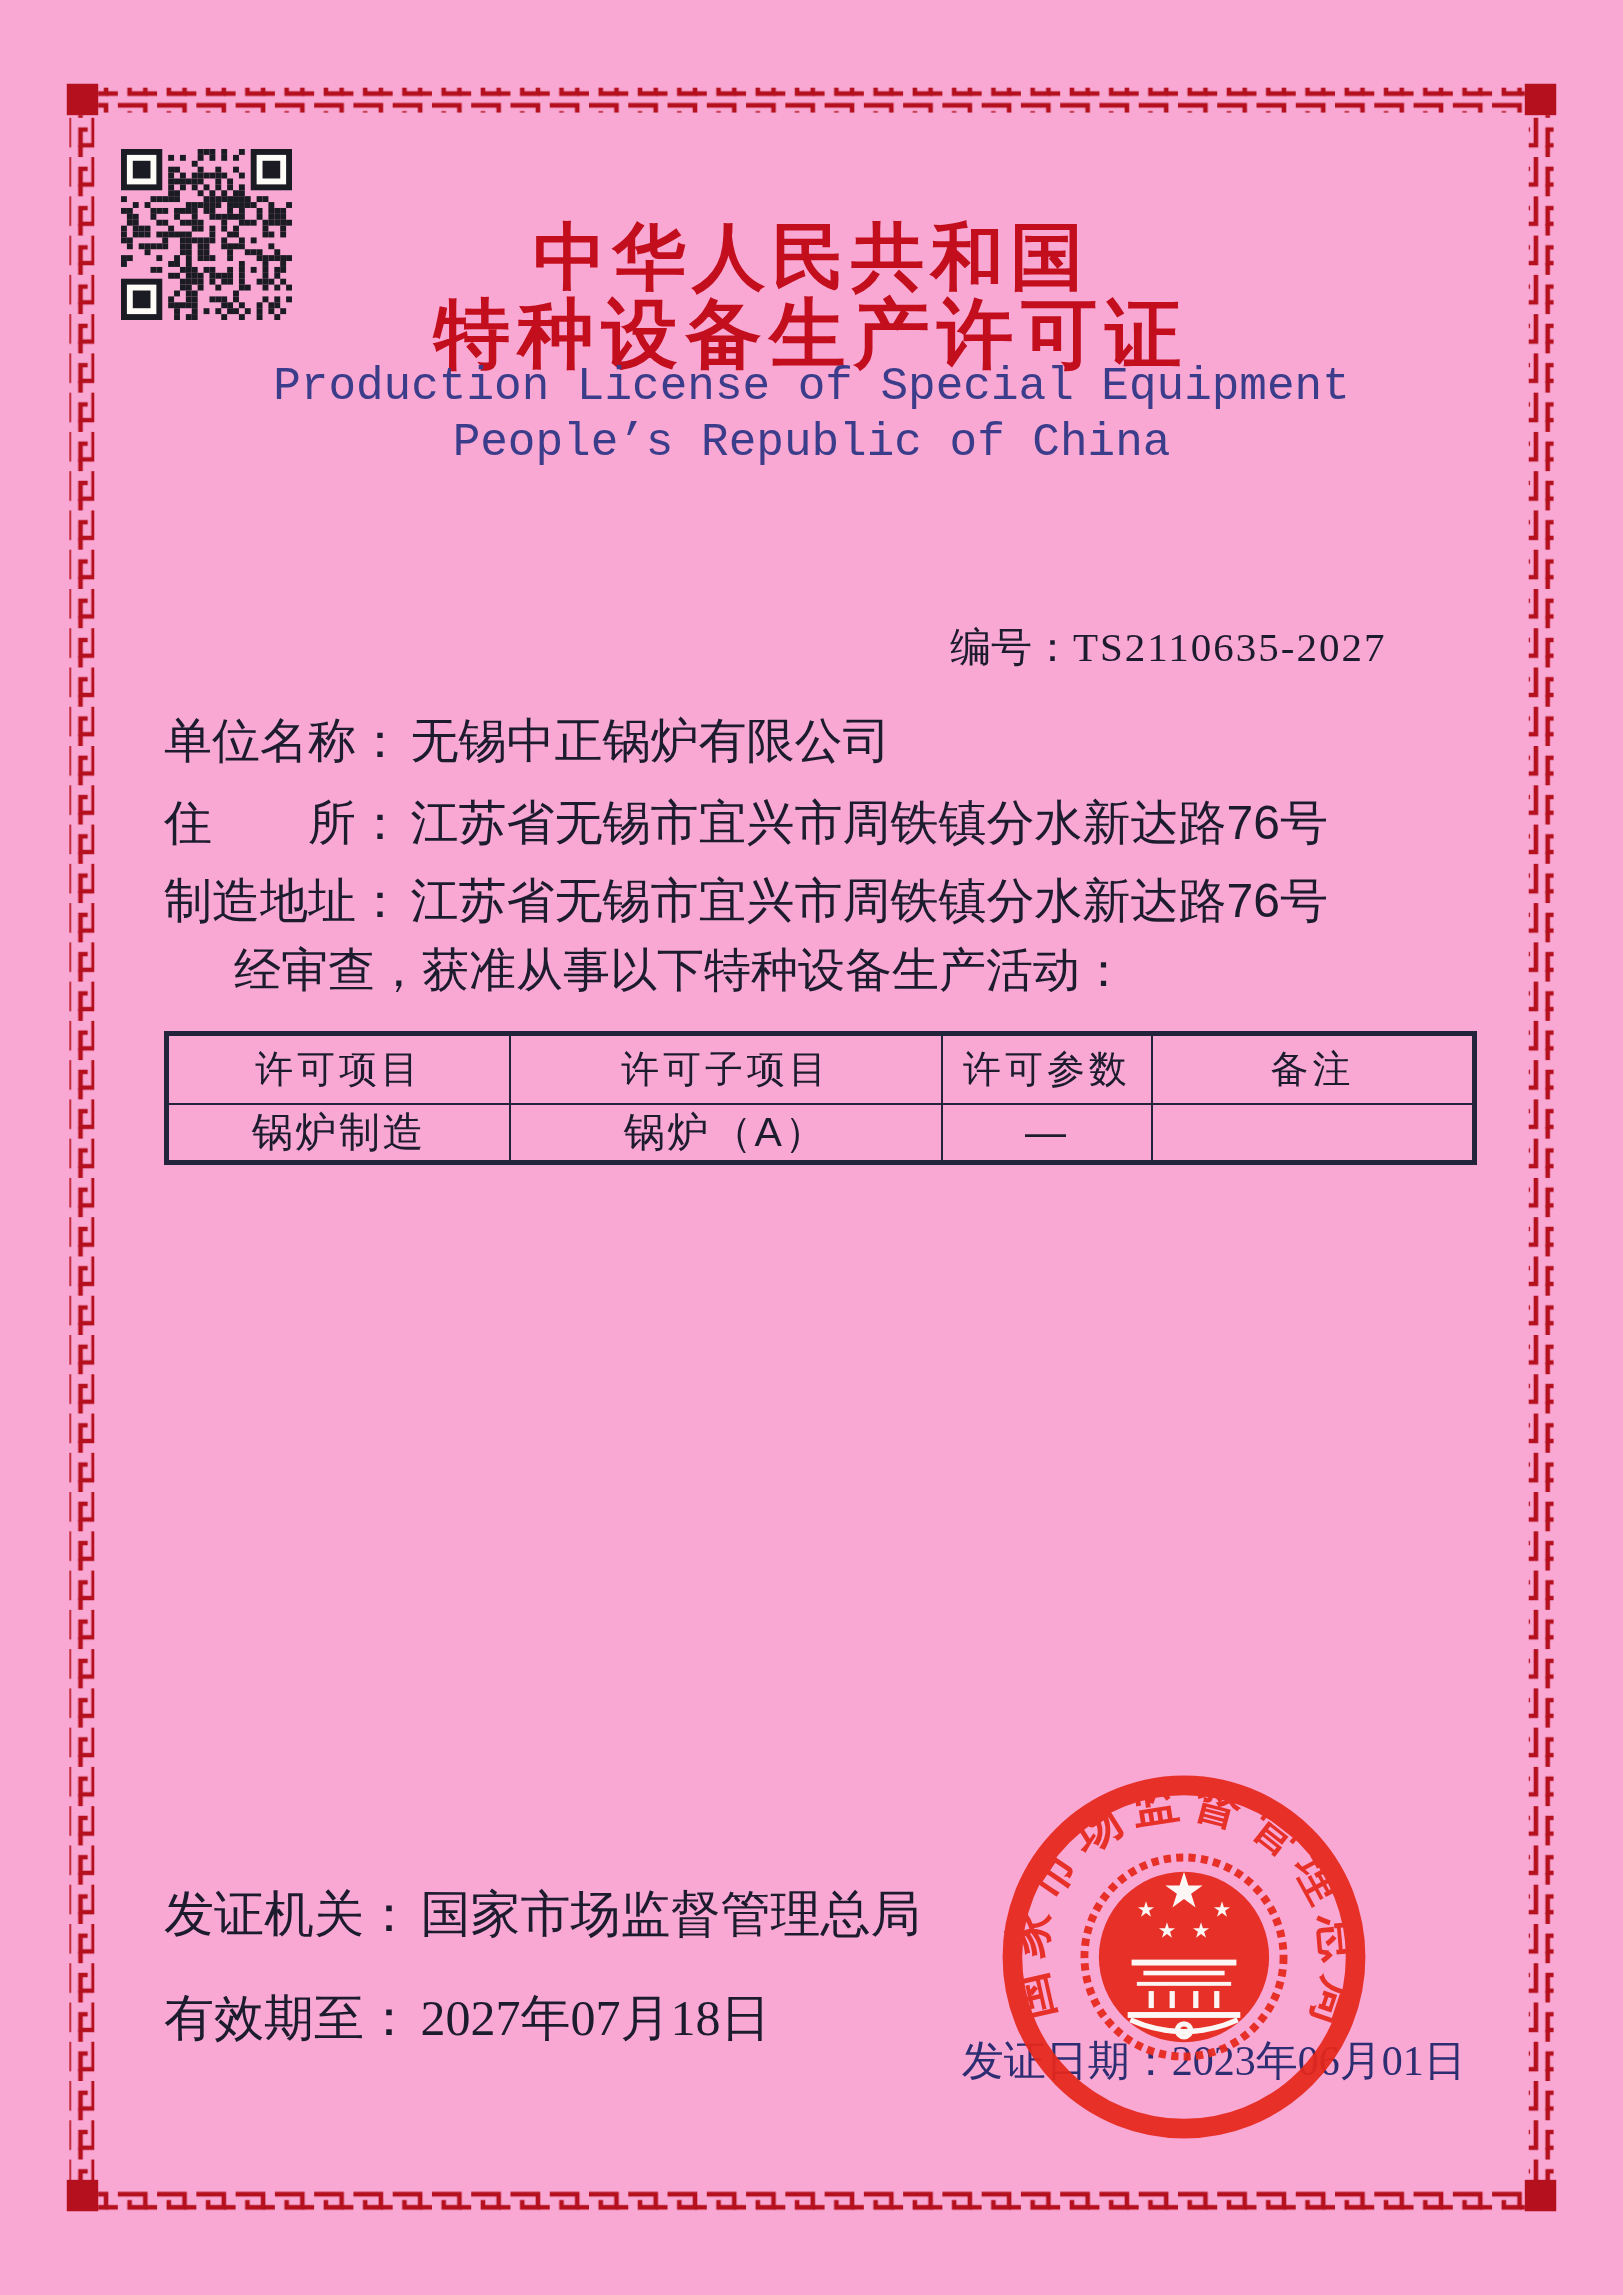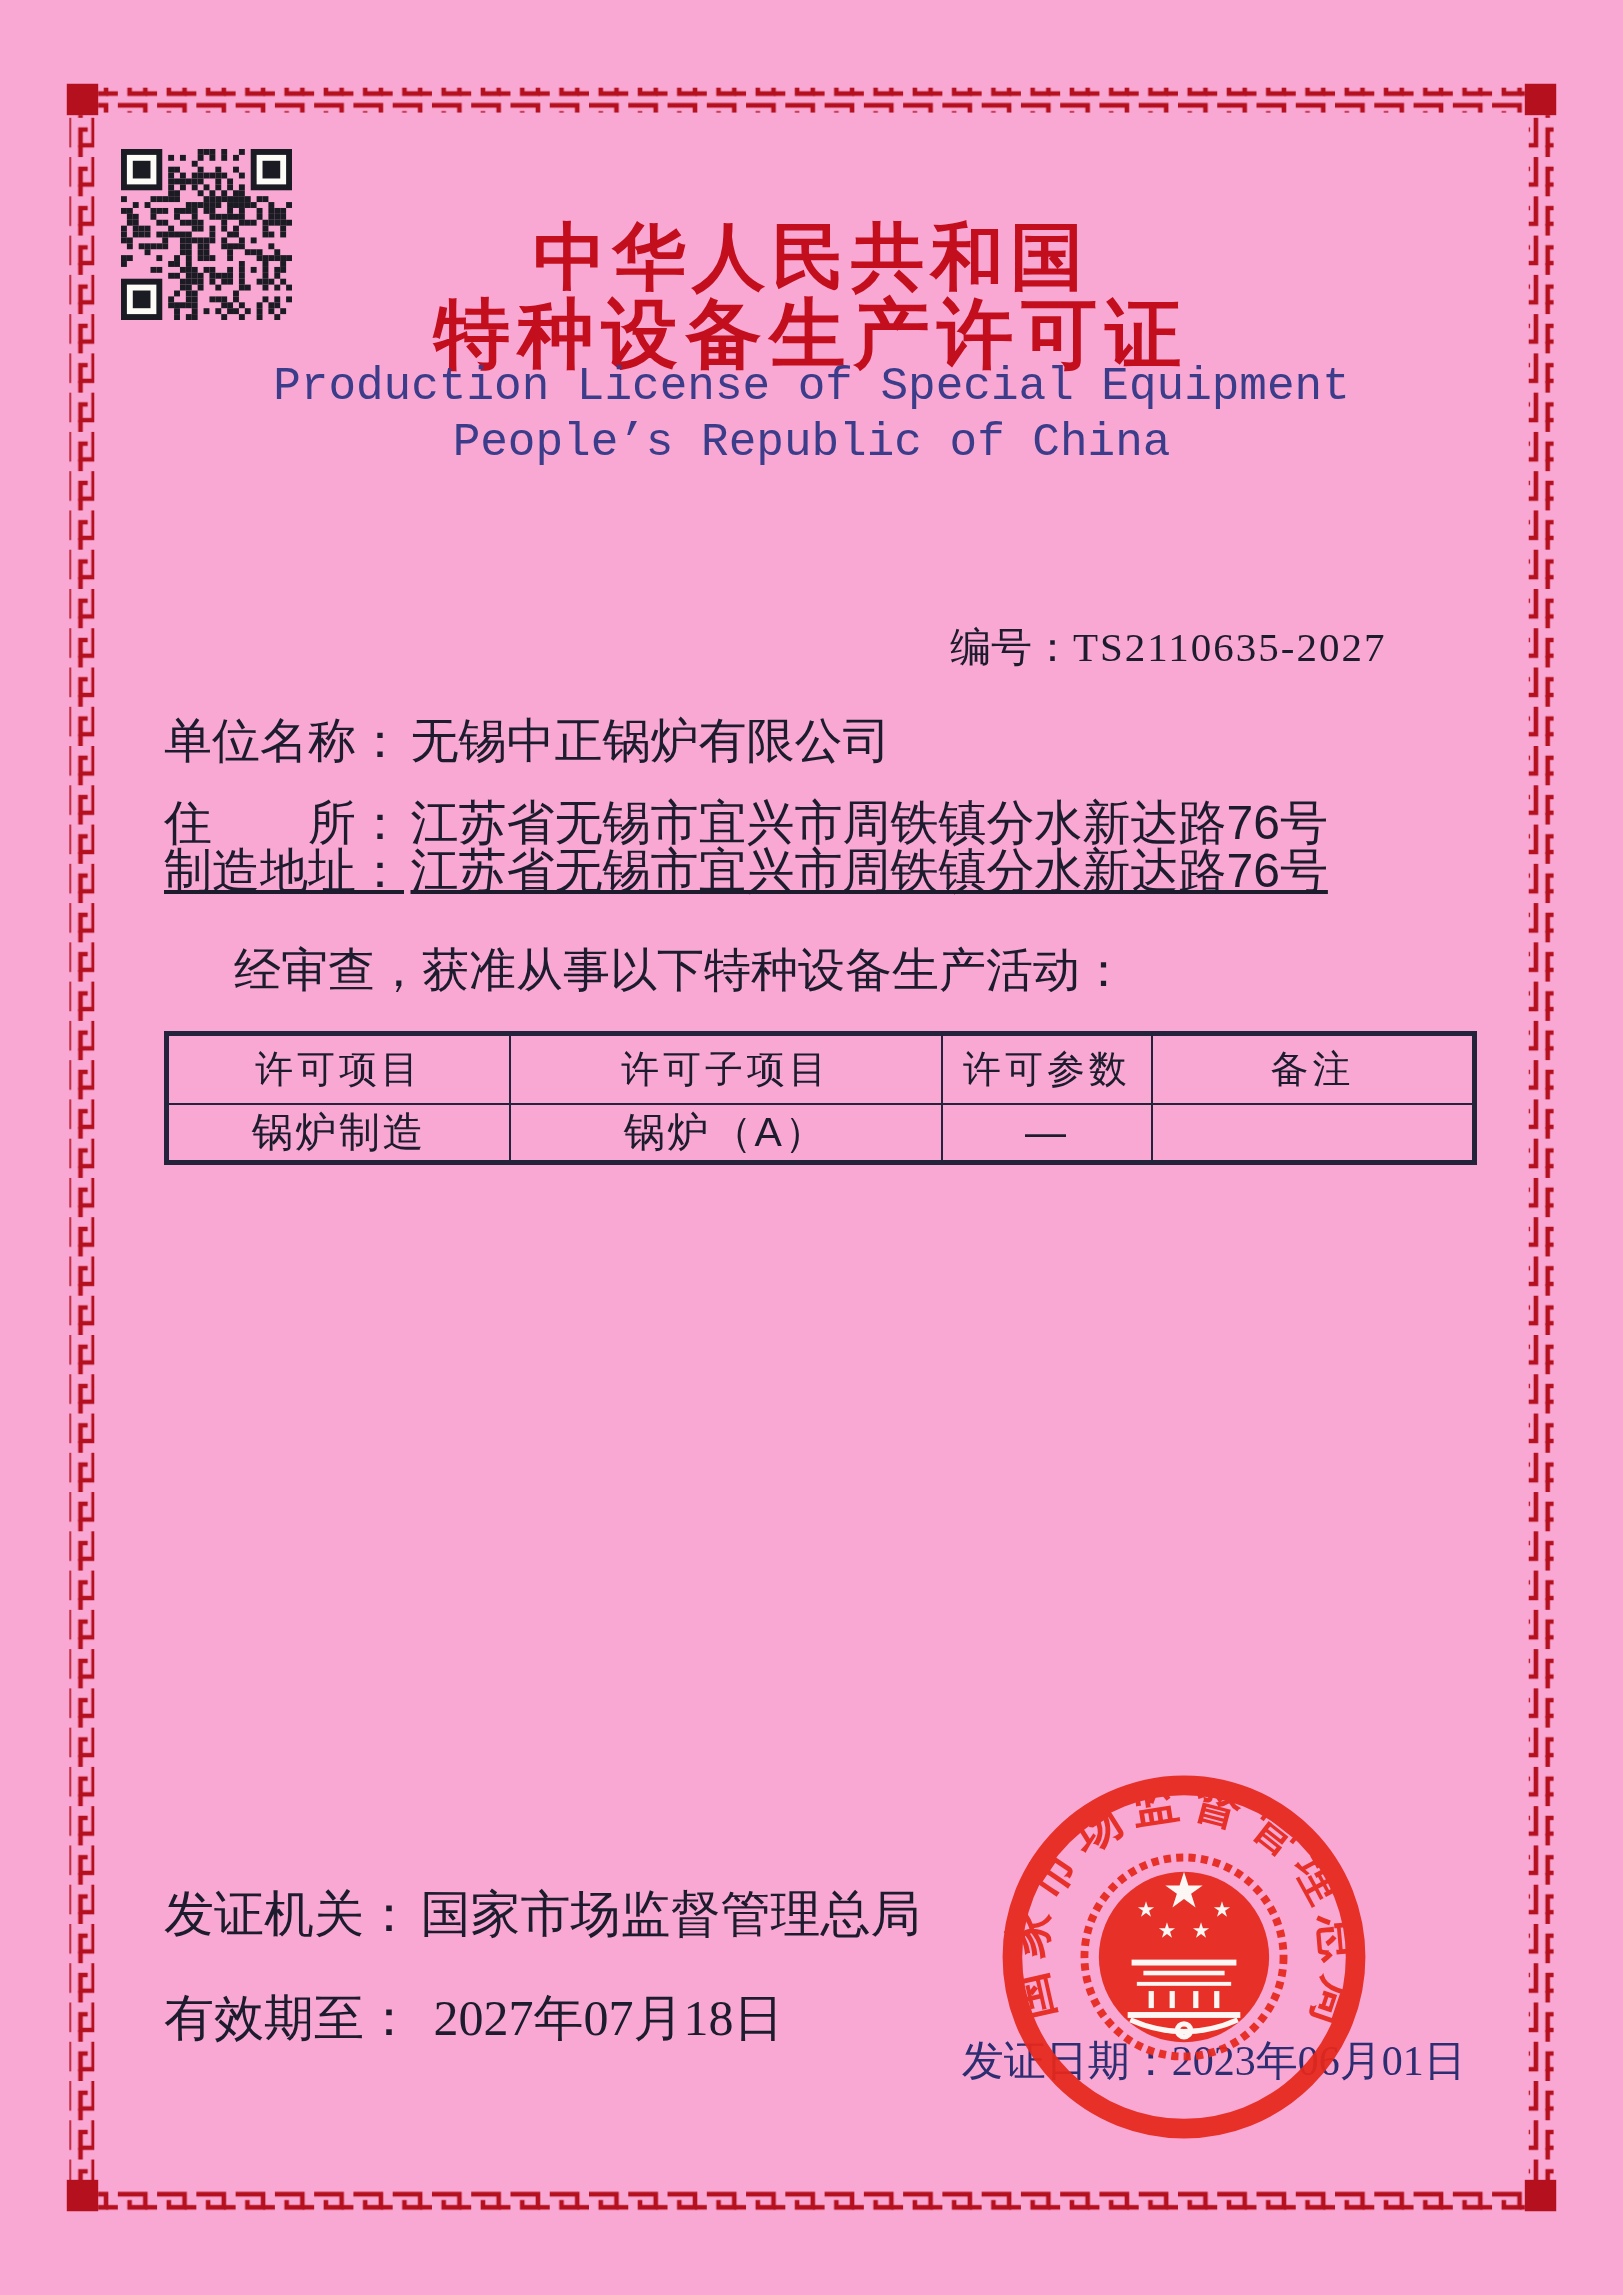--- a/index.html
+++ b/index.html
@@ -26,39 +26,39 @@
   
   .license-no{top:623px;left:950px;font-size:41px;line-height:1.2;}
   .license-no .num{font-family:"Liberation Serif",serif;letter-spacing:2px;margin-top:44px;}
 
   
   .field{left:164px;font-size:48px;line-height:1.15;display:flex;white-space:pre;}
   .field .flabel{flex:0 0 auto;}
   .field .fvalue{margin-left:6.5px;}
   .field-company{top:713px;}
   .field-address{top:795px;}
-  .field-mfg{top:843px;text-decoration:underline;}
+  .field-mfg{top:873px;}
   .statement{top:943px;left:234px;font-size:47px;line-height:1.15;}
 
   
   .lic-table-wrap{left:164px;top:1031px;width:1313px;height:134px;border:3.3px solid #23233c;background:transparent;}
   table.lic{width:100%;height:100%;border-collapse:collapse;table-layout:fixed;}
   table.lic th,table.lic td{
     border:2px solid #23233c;text-align:center;vertical-align:middle;
     font-weight:normal;color:#1c1c2e;padding:0;
   }
   table.lic th{font-size:38px;letter-spacing:3.9px;}
   table.lic td{font-size:41px;letter-spacing:2.6px;}
   tr.hrow{height:55%;}
 
   
   .footer-line{left:164px;font-size:50px;line-height:1.15;display:flex;white-space:pre;}
   .footer-line .fvalue{margin-left:6.5px;}
   .footer-issuer{top:1886px;}
-  .footer-valid{top:1990px;gap:13px;}
+  .footer-valid{top:1990px;}
   .serifnum{font-family:"Liberation Serif",serif;}
   .issue-date{top:1985px;left:915px;font-size:42px;color:#2d2d72;z-index:6;white-space:pre;}
 
   
   .seal{left:998px;top:1771px;z-index:5;opacity:.93;}
 
   
   .qr{left:121px;top:149px;z-index:2;}
 
   

